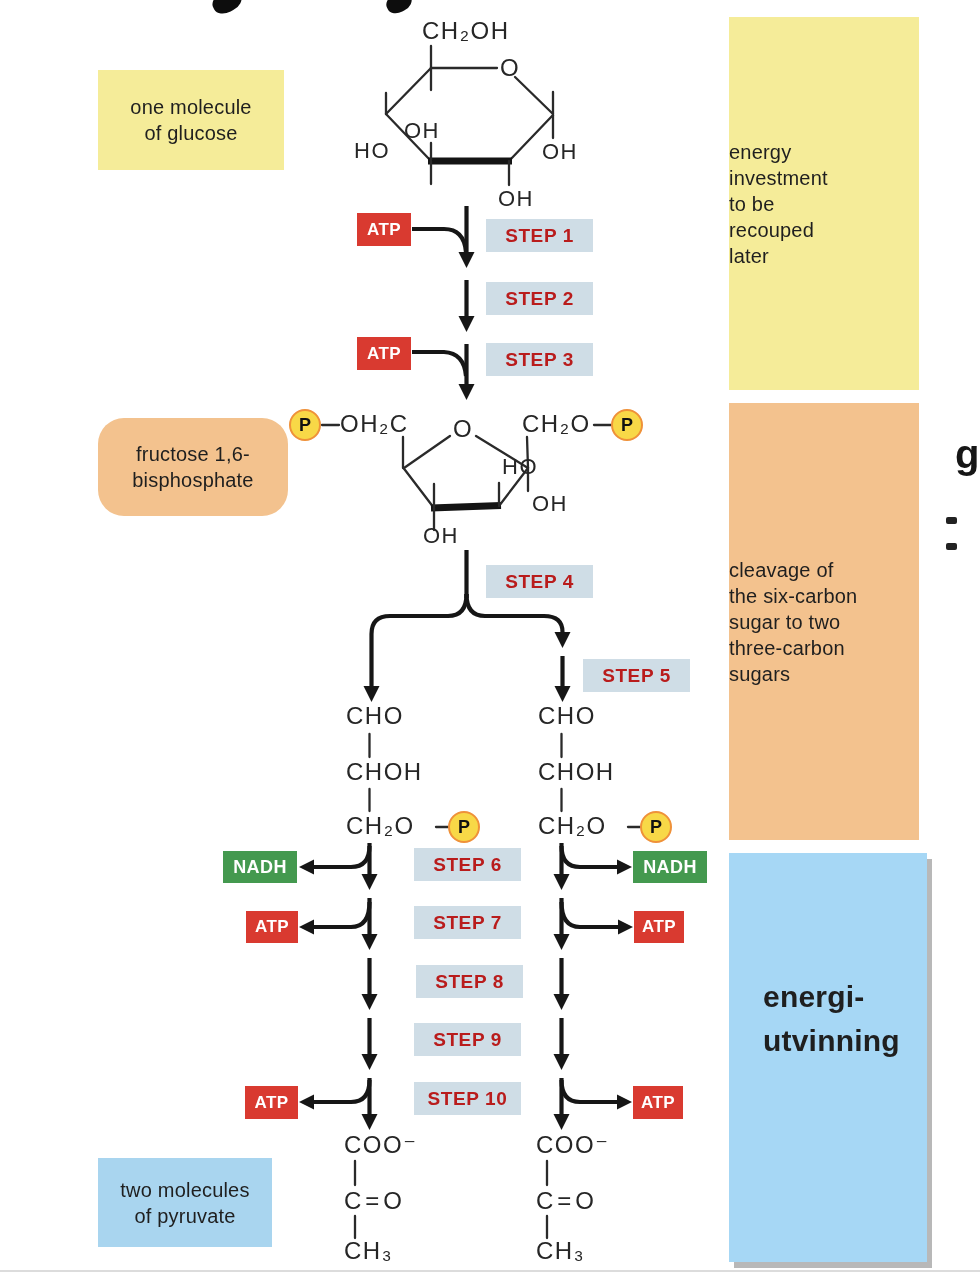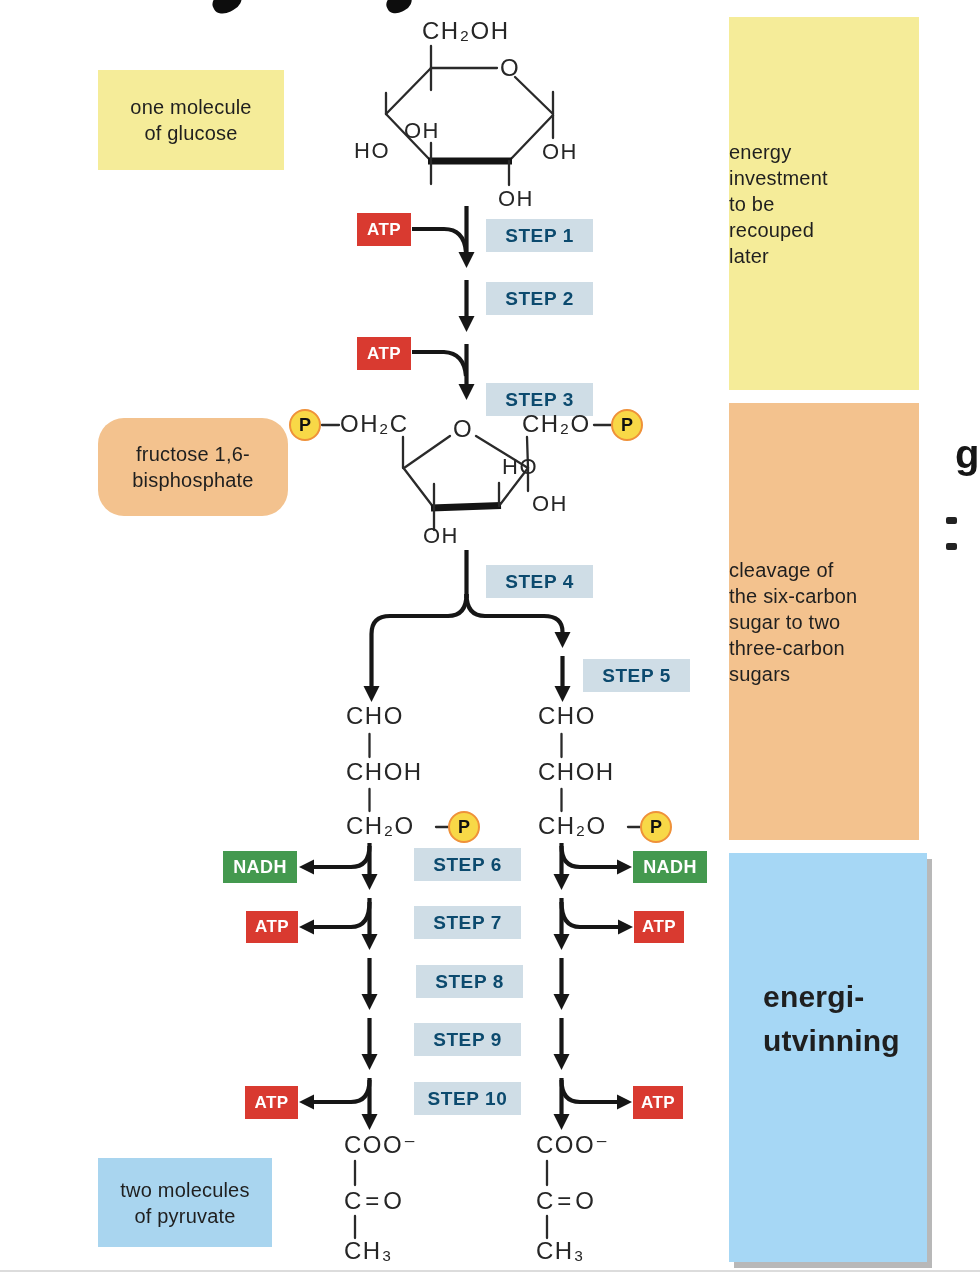--- a/index.html
+++ b/index.html
@@ -22,21 +22,21 @@
   .label-box.left{align-items:flex-start;text-align:left;box-sizing:border-box;}
   .yellow{background:var(--c-label-yellow);}
   .orange{background:var(--c-label-orange);}
   .bluelabel{background:var(--c-label-blue);}
   .bluepanel{background:var(--c-panel-blue);box-shadow:5px 6px 0 rgba(0,0,0,0.28);}
   .bluepanel .ln{font-size:30px;line-height:44px;font-weight:700;letter-spacing:0.2px;}
 
   .step{
     position:absolute;width:107px;height:33px;background:var(--c-step-bg);
     display:flex;align-items:center;justify-content:center;
-    font-size:19px;font-weight:700;letter-spacing:0.6px;color:#0c4a6e;
+    font-size:19px;font-weight:700;letter-spacing:0.6px;color:#b91c1c;
   }
   .chip{
     position:absolute;display:flex;align-items:center;justify-content:center;
     color:#fff;font-weight:700;font-size:17px;letter-spacing:0.4px;
   }
   .atp{background:var(--c-atp-red);width:54px;height:33px;}
   .nadh{background:var(--c-nadh-green);width:74px;height:32px;font-size:18px;}
   .p-chip{
     position:absolute;width:32px;height:32px;border-radius:50%;
     background:var(--c-p-fill);border:2.5px solid var(--c-p-border);box-sizing:border-box;
@@ -199,21 +199,21 @@
     <div class="ln">three-carbon</div>
     <div class="ln">sugars</div>
   </div>
   <div class="label-box bluepanel left" style="left:729px;top:853px;width:198px;height:409px;justify-content:flex-start;padding-top:122px;padding-left:34px;">
     <div class="ln">energi-</div>
     <div class="ln">utvinning</div>
   </div>
 
   <div class="step" style="left:486px;top:219px;">STEP 1</div>
   <div class="step" style="left:486px;top:282px;">STEP 2</div>
-  <div class="step" style="left:486px;top:343px;margin-top:40px;">STEP 3</div>
+  <div class="step" style="left:486px;top:343px;">STEP 3</div>
   <div class="step" style="left:486px;top:565px;">STEP 4</div>
   <div class="step" style="left:583px;top:659px;">STEP 5</div>
   <div class="step" style="left:414px;top:848px;">STEP 6</div>
   <div class="step" style="left:414px;top:906px;">STEP 7</div>
   <div class="step" style="left:416px;top:965px;">STEP 8</div>
   <div class="step" style="left:414px;top:1023px;">STEP 9</div>
   <div class="step" style="left:414px;top:1082px;">STEP 10</div>
 
   <div class="chip atp" style="left:357px;top:213px;">ATP</div>
   <div class="chip atp" style="left:357px;top:337px;">ATP</div>

